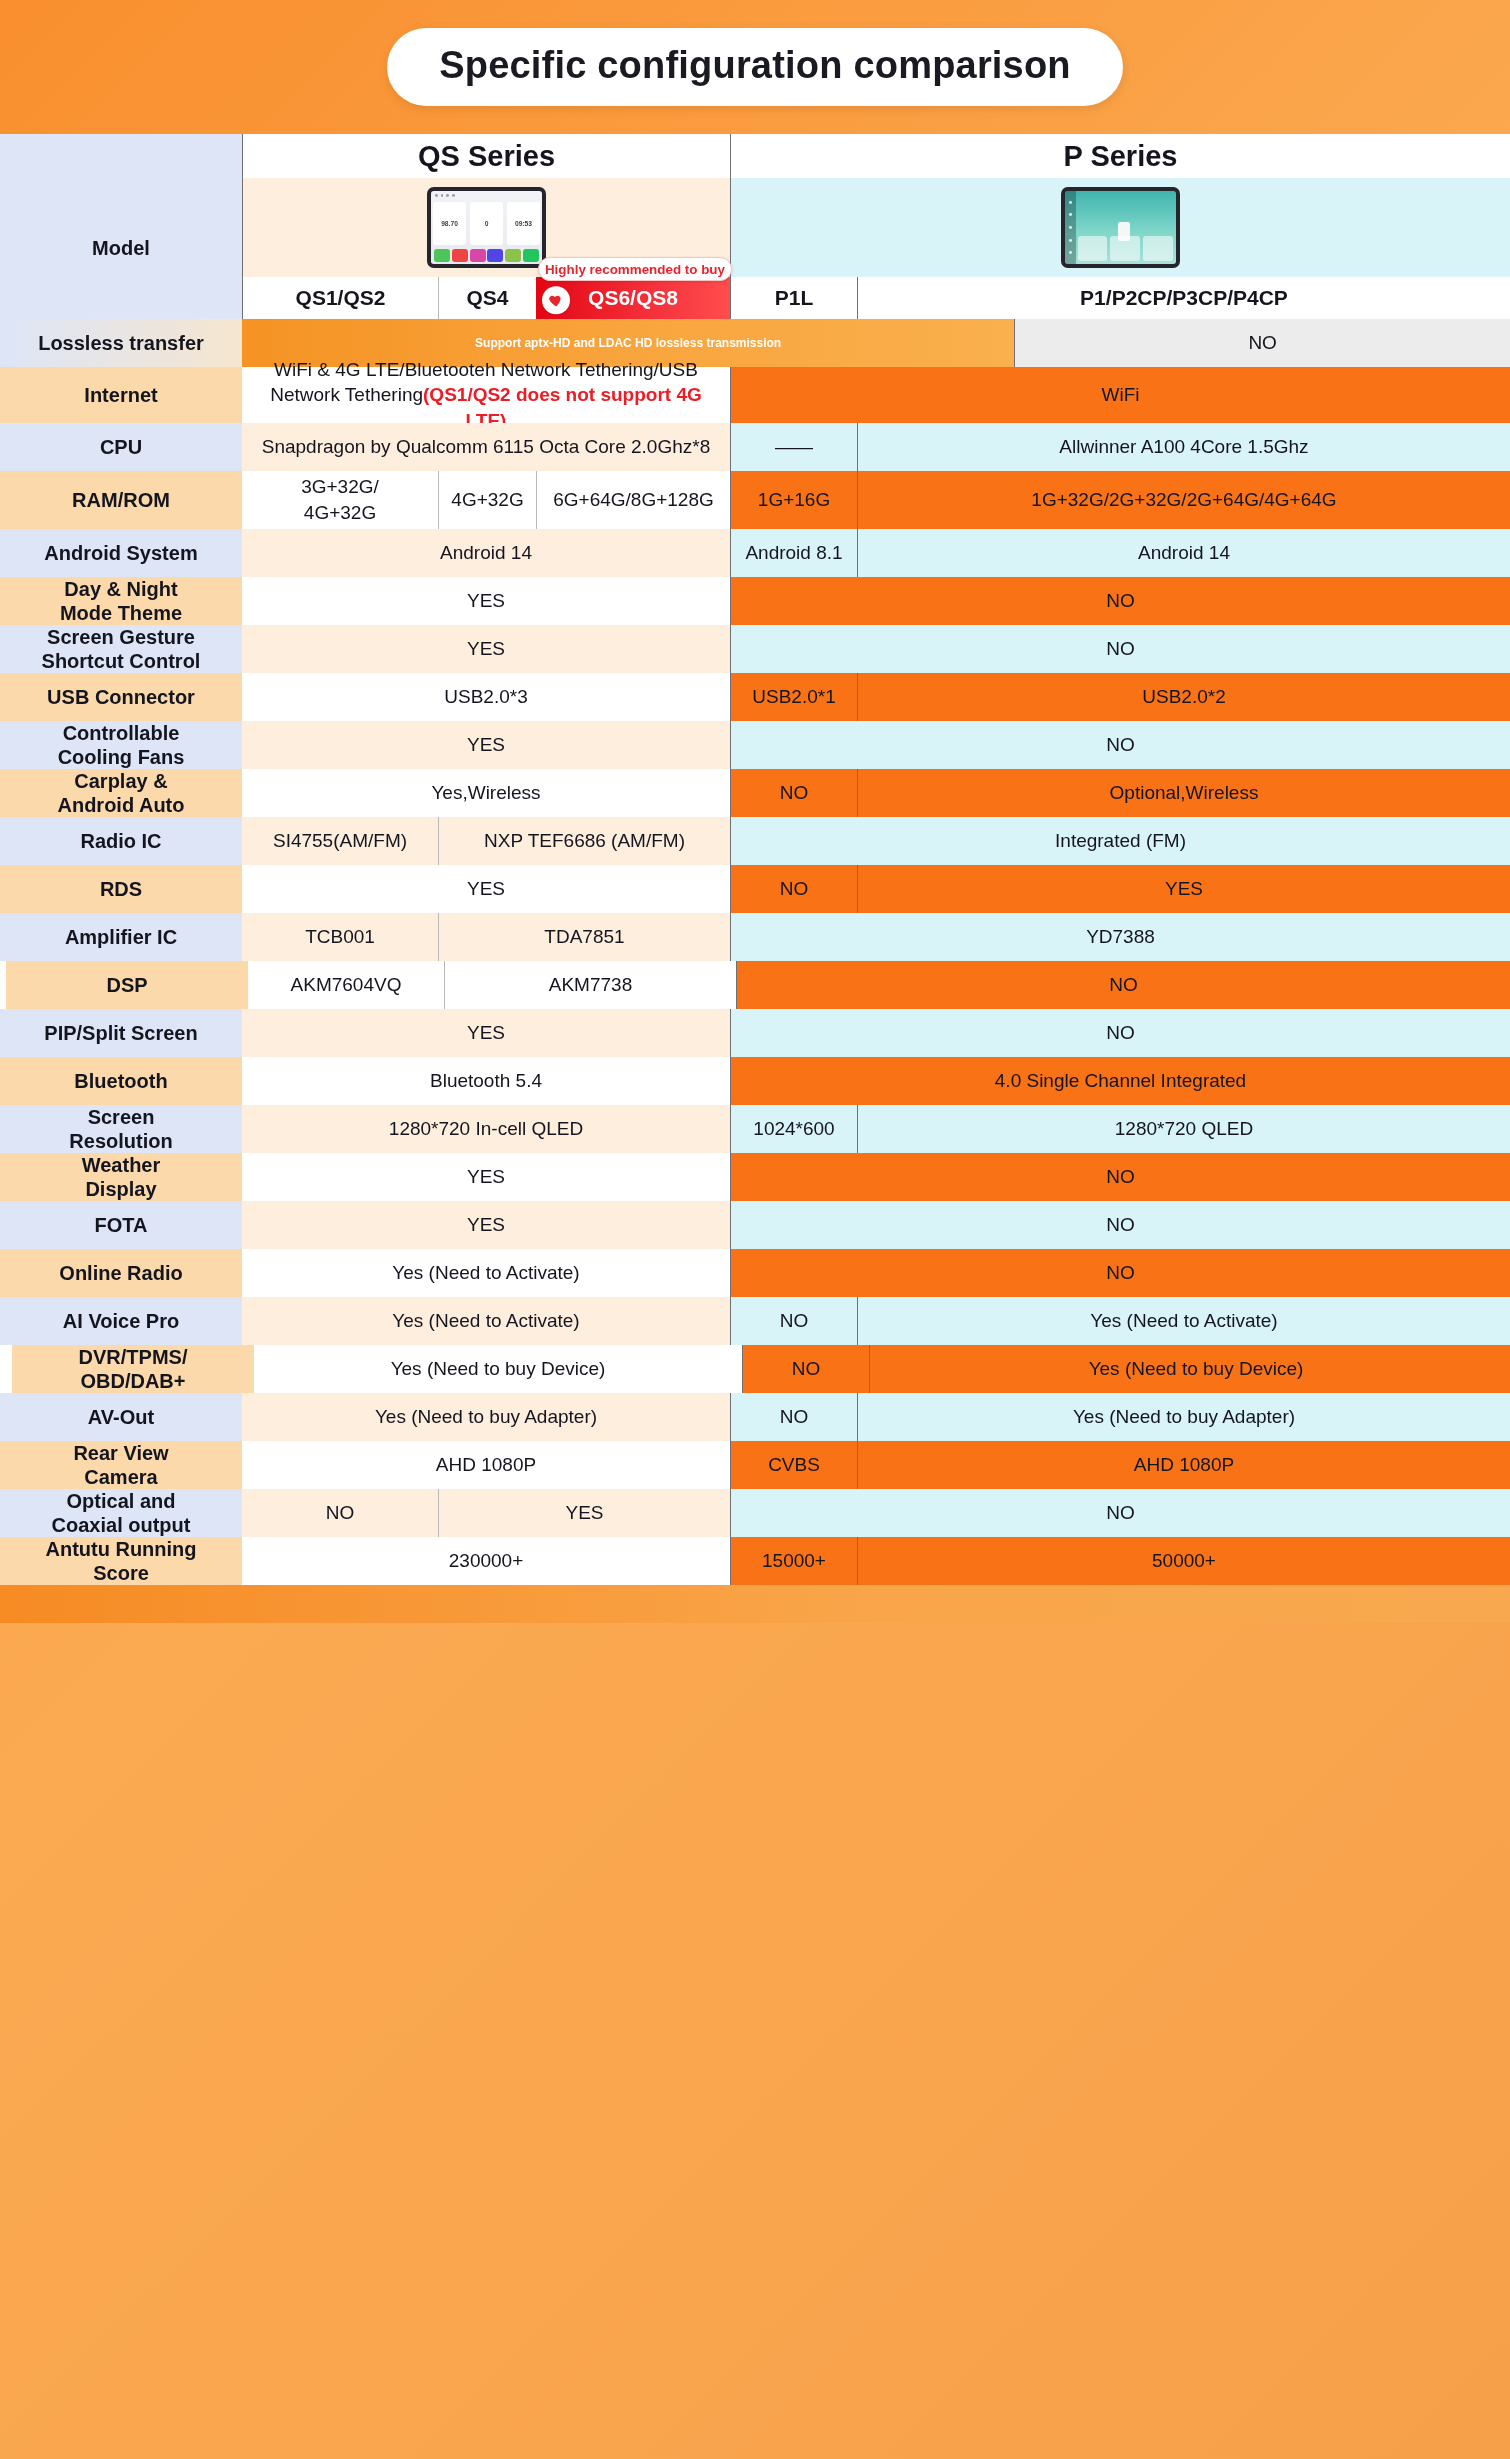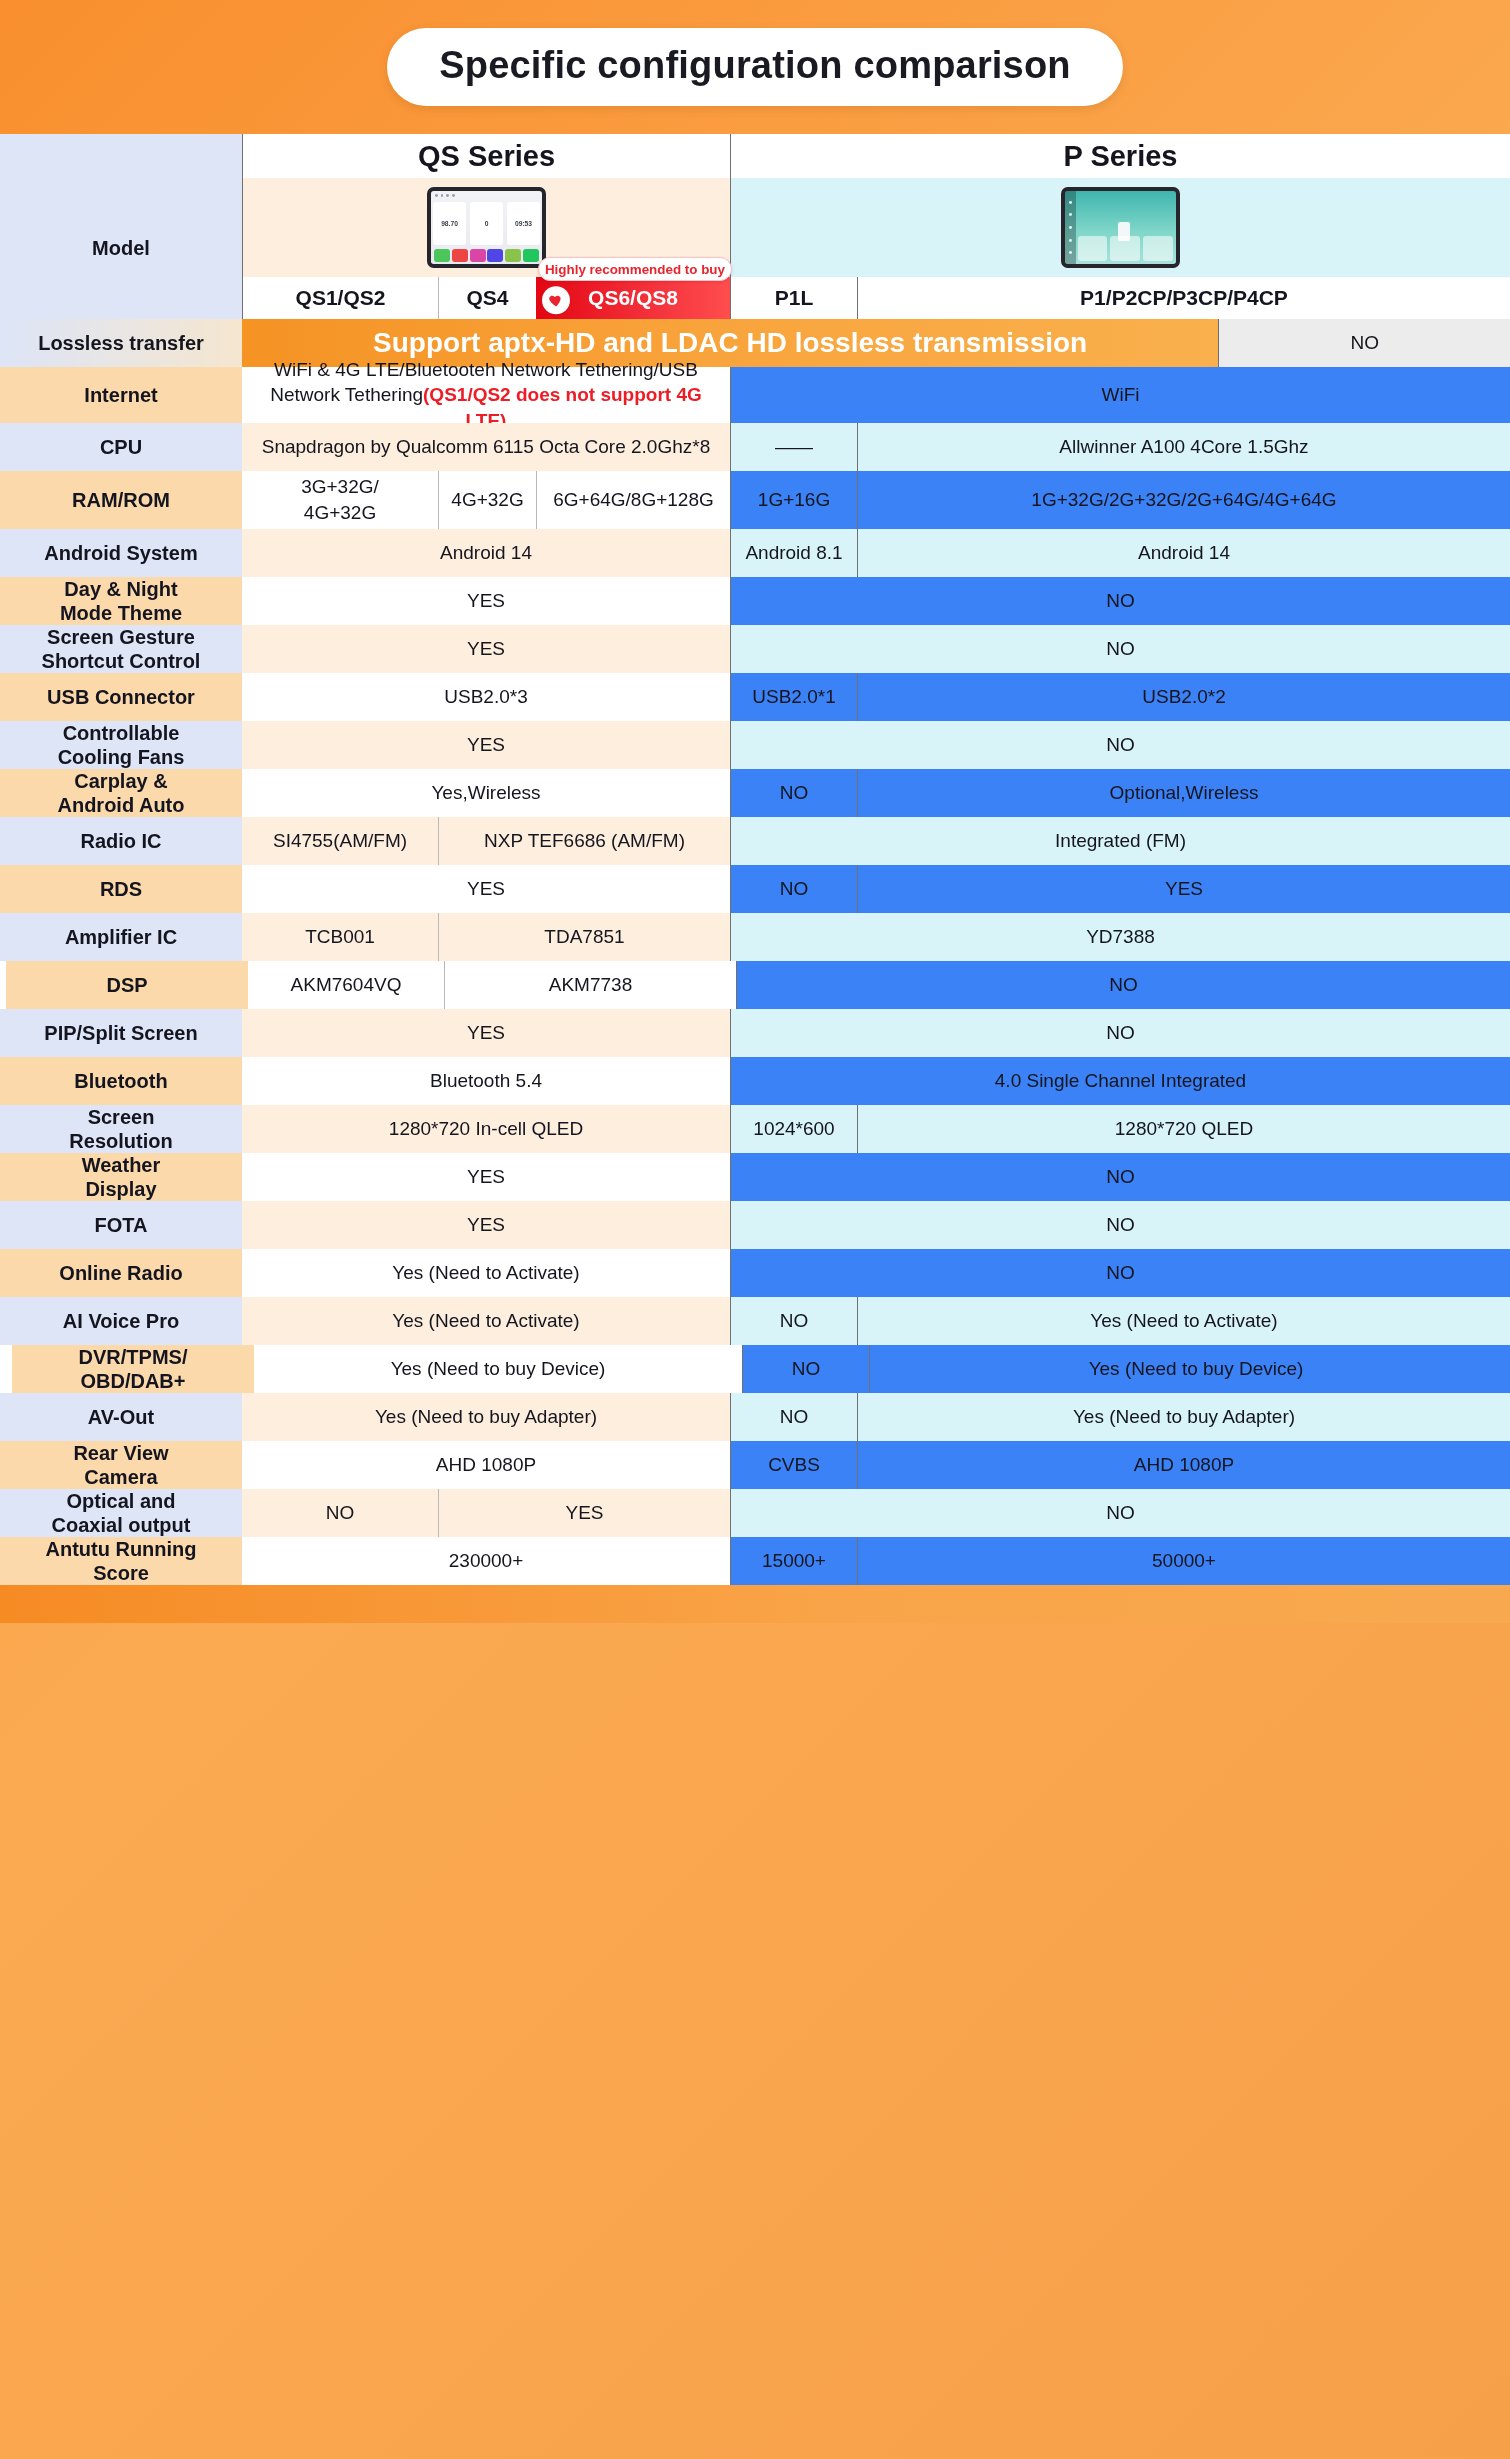--- a/index.html
+++ b/index.html
@@ -64,21 +64,21 @@
   .w-qsHalf-a { flex: 0 0 196px; }
   .w-qsHalf-b { flex: 1 1 auto; }
   .w-p1l { flex: 0 0 127px; }
   .w-pRest { flex: 1 1 auto; }
   .w-pAll { flex: 1 1 auto; }
 
   
   .tintA .qs .cell { background: #fdeedd; }
   .tintA .ps .cell { background: #d9f4f8; }
   .tintB .qs .cell { background: #ffffff; }
-  .tintB .ps .cell { background: #3b82f6; }
+  .tintB .ps .cell { background: #f97316; }
 
   
   .series-row { display: flex; width: 100%; }
   .series-head {
     display: flex; align-items: center; justify-content: center;
     font-size: 29px; font-weight: 700; color: #15151f;
     height: 44px; background: #fff;
   }
   .series-qs { width: 488px; flex: 0 0 488px; border-left: 1.9px solid #6f6f74; }
   .series-ps { flex: 1 1 auto; border-left: 1.9px solid #6f6f74; }
@@ -161,21 +161,21 @@
     width: 28px; height: 28px; border-radius: 50%; background: #fff;
     display: flex; align-items: center; justify-content: center;
     box-shadow: 0 1px 1.9px rgba(120,0,0,.2);
   }
   .heart-badge svg { width: 16.3px; height: 16.3px; display: block; }
 
   
   .lossless-qs { flex: 1 1 auto; display: flex; align-items: center;
     justify-content: center; text-align: center;
     background: linear-gradient(90deg,#f59324 0%,#f9a63f 55%,#f9b04d 100%);
-    color: #ffffff; font-size: 28px; font-weight: 600; }
+    color: #ffffff; font-size: 12px; font-weight: 600; }
   .lossless-ps { flex: 1 1 auto; display: flex; align-items: center;
     justify-content: center; background: #ececec; font-size: 19px;
     color: #15151f; border-left: 1.9px solid #6f6f74; }
   .lbl.lossless { background: linear-gradient(90deg,#dde5f7 0%,#f5e6cf 100%); }
 
   
   .red { color: #ee1c25; font-weight: 700; }
 
   .footer-strip { height: 38px; width: 100%;
     background: linear-gradient(90deg,#f68b24 0%,#f9a448 55%,#f8a94f 100%); }

